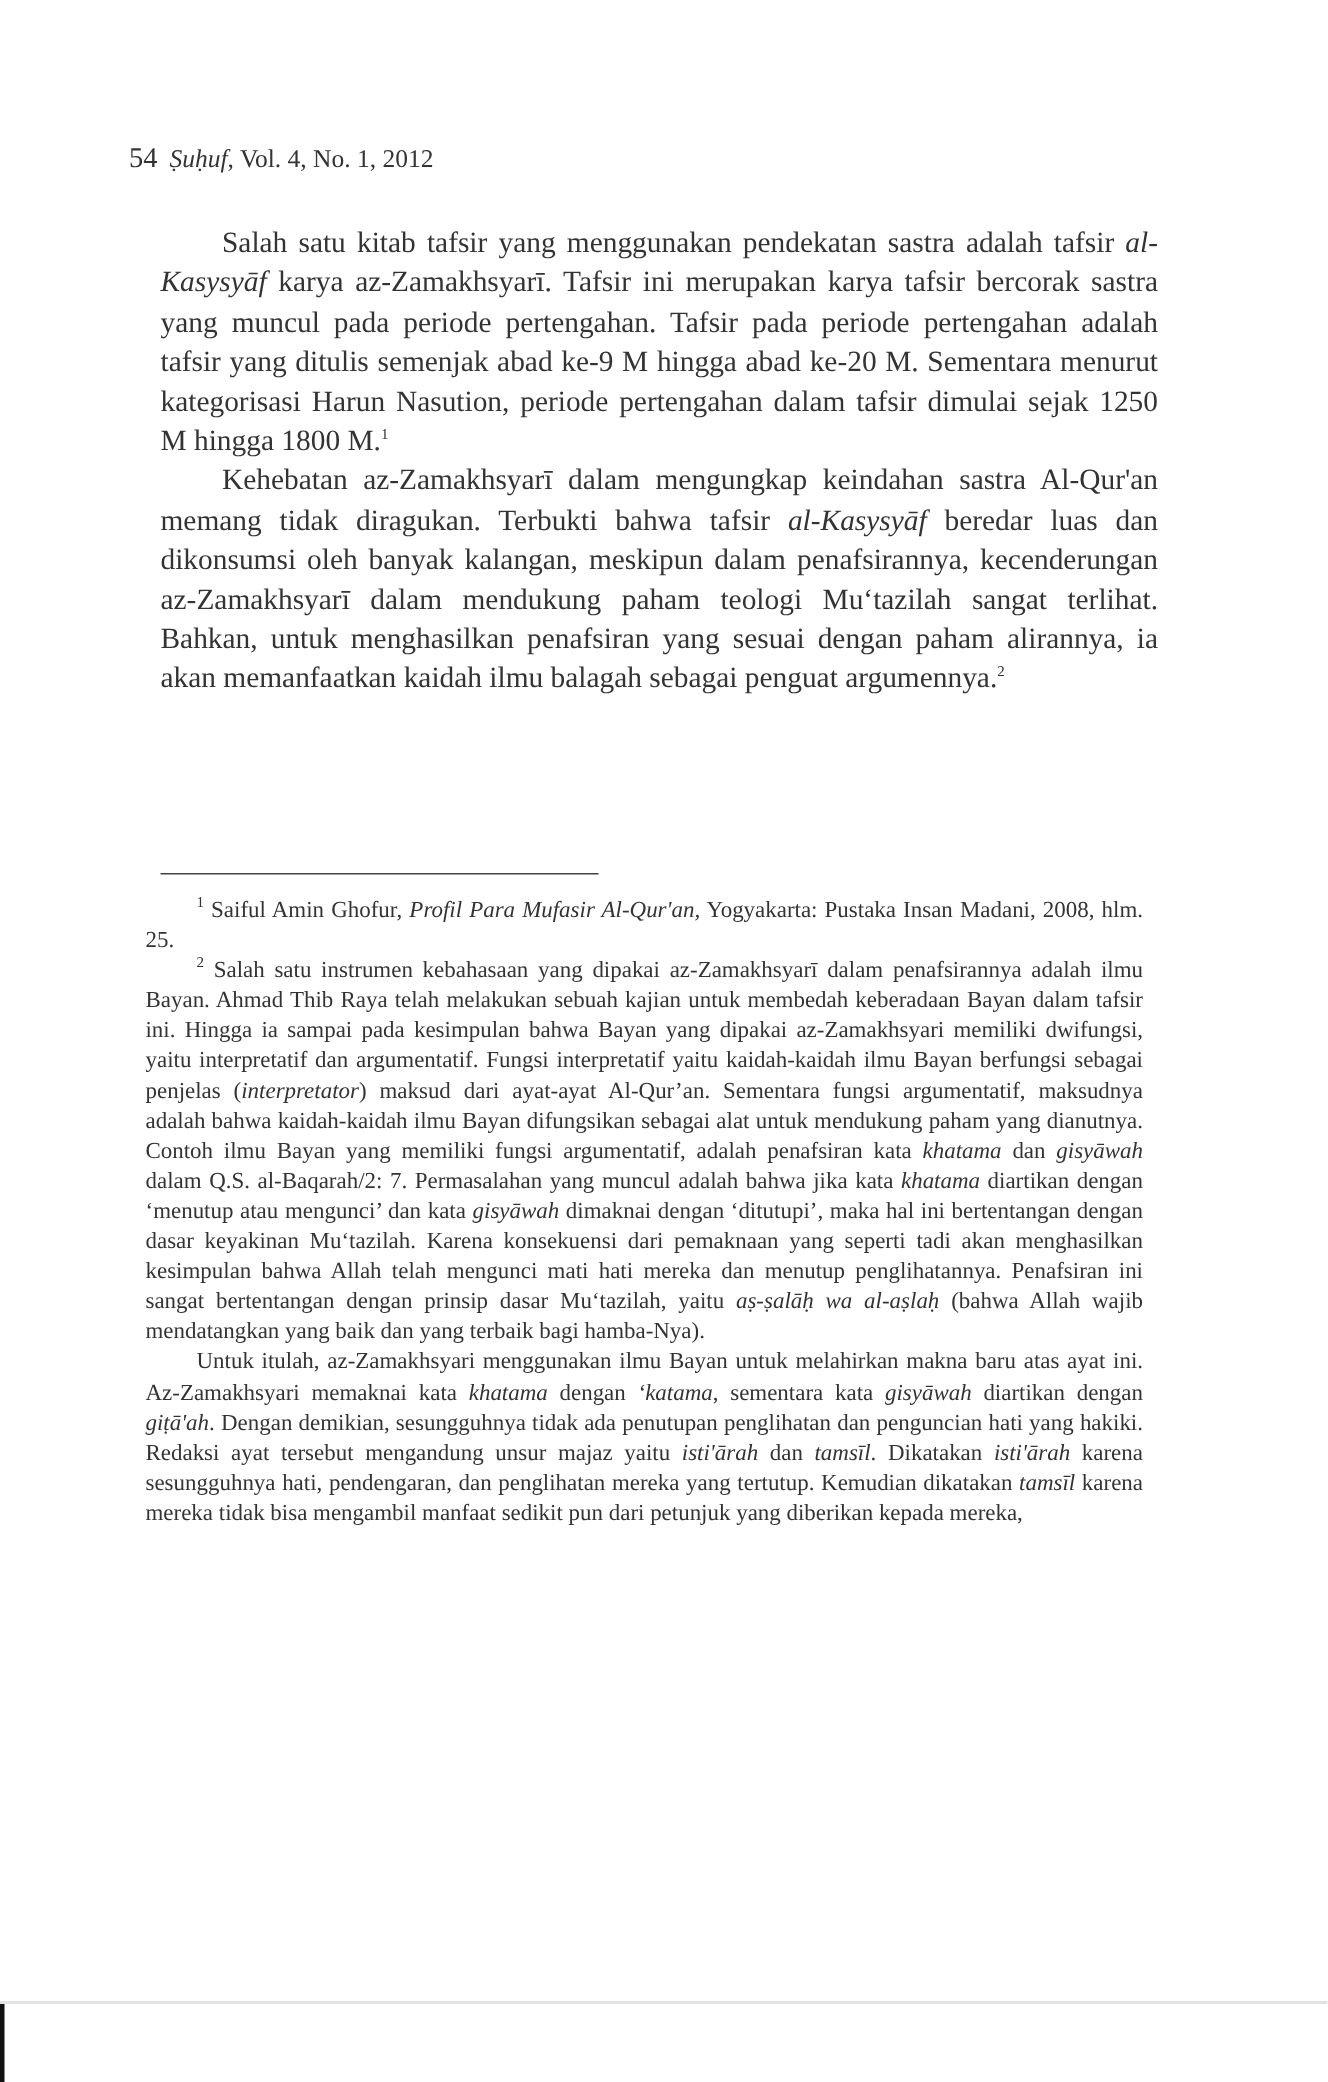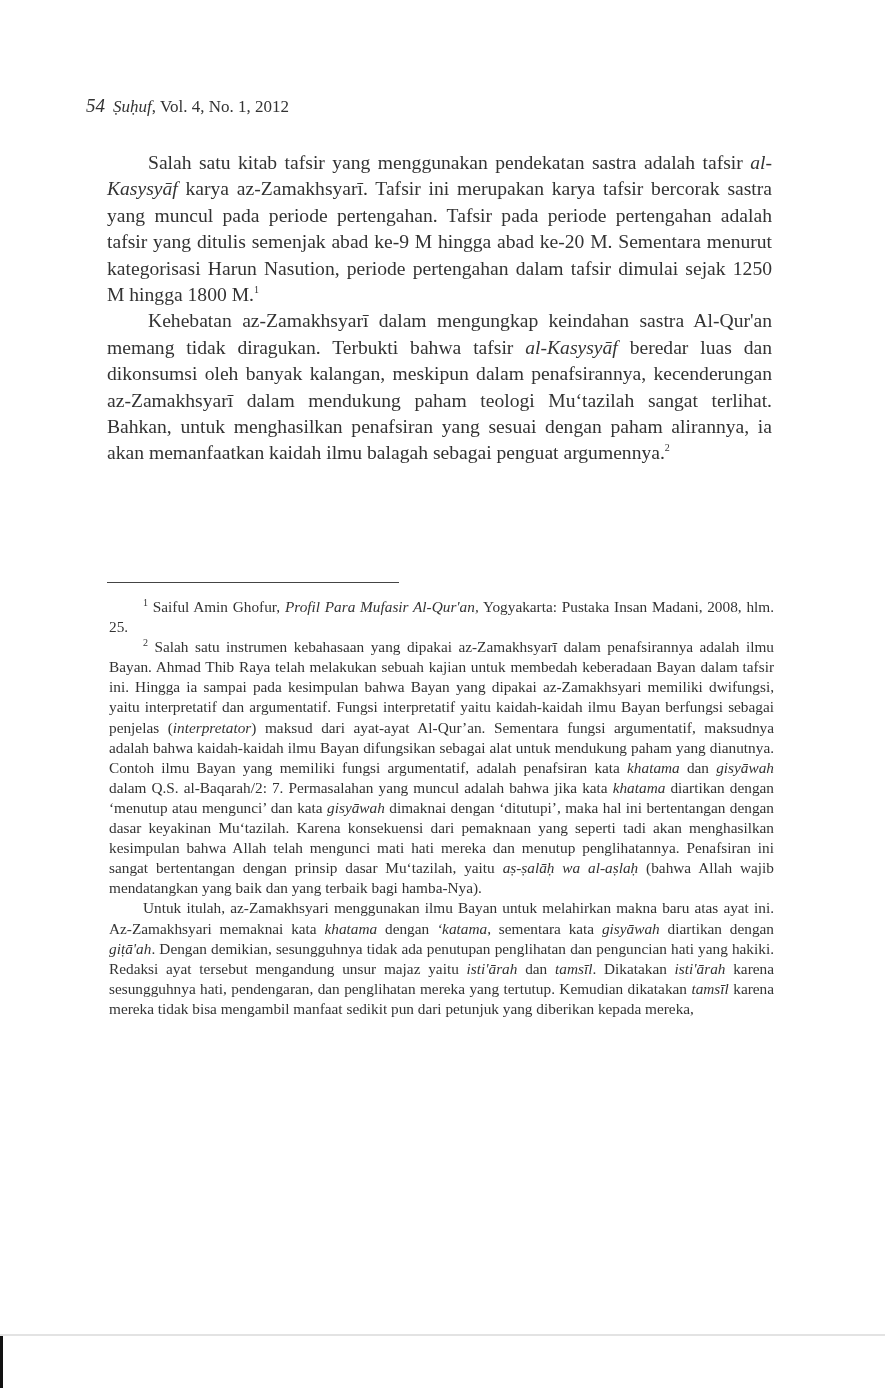--- a/index.html
+++ b/index.html
@@ -1,24 +1,24 @@
 <!DOCTYPE html>
 <html><head>
 <meta charset="utf-8">
 <style>
   html, body { margin:0; padding:0; background:#ffffff; }
   body { width:885px; height:1388px; position:relative; overflow:hidden; color:#2a2a2a;
          font-family:"Liberation Serif", "DejaVu Serif", serif; }
   .header { position:absolute; left:86px; top:95px; font-size:17px; color:#333; }
-  .header .pg { font-size:19px; margin-right:8px;font-style:italic; }
+  .header .pg { font-size:19px; margin-right:8px; }
   .body-text { position:absolute; left:107px; width:665px; top:150px; font-size:19.6px; line-height:26.4px;
                text-align:justify; color:#333; }
   .body-text p { margin:0; text-indent:41px;font-family:Liberation Serif, serif; }
   .fn-rule { position:absolute; left:107px; top:582px; width:292px; height:1px; background:#444; }
-  .footnotes { position:absolute; left:109px; width:665px; top:597px; font-size:15.3px; line-height:20.1px;
+  .footnotes { position:absolute; left:97px; width:665px; top:597px; font-size:15.3px; line-height:20.1px;
                text-align:justify; color:#333; }
   .footnotes p { margin:0; text-indent:34px; }
   sup { font-size:10px; line-height:0; vertical-align:super; }
   .page-edge-h { position:absolute; left:0; top:1334px; width:885px; height:2px; background:#e3e3e3; }
   .page-edge-v { position:absolute; left:0; top:1336px; width:3px; height:52px; background:#111; }
 </style>
 </head>
 <body>
 
 <div class="header">

